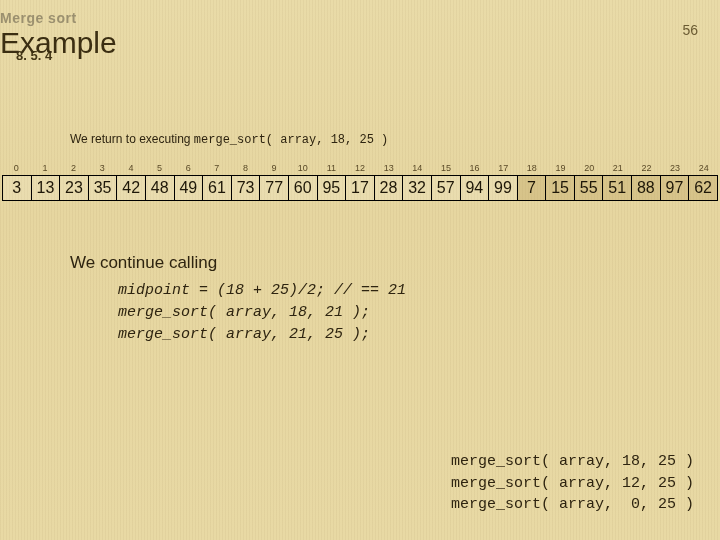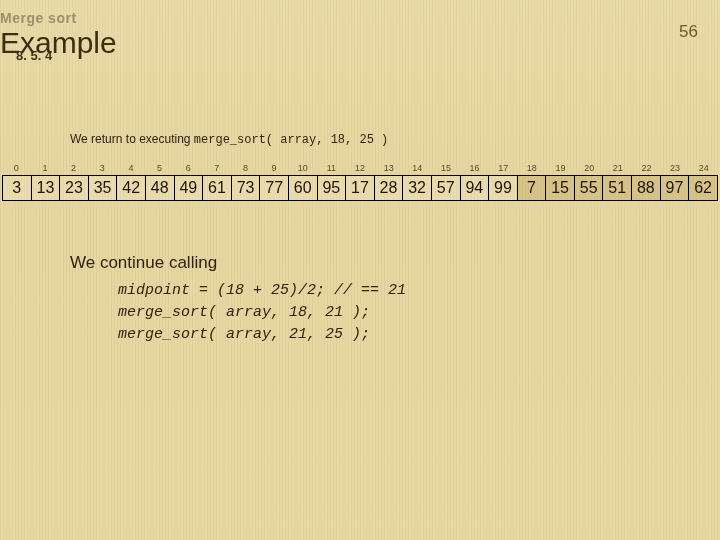--- a/index.html
+++ b/index.html
@@ -33,21 +33,21 @@
     font-size: 14px;
     color: #9b906f;
     font-weight: 600;
     letter-spacing: 0.5px;
     margin-top: 8px;
   }
   .page-num {
     position: absolute;
     top: 22px;
     right: 22px;
-    font-size: 17px;
+    font-size: 14px;
     color: #6b5b33;
   }
   .section-num {
     position: absolute;
     top: 48px;
     left: 16px;
     font-size: 13px;
     color: #443717;
     font-weight: bold;
   }
@@ -203,14 +203,17 @@
         <div class="valcell unsorted">62</div>
       </div>
   </div>
 
   <div class="body2">We continue calling</div>
 
   <div class="codeblock"><span>midpoint = (18 + 25)/2; // == 21</span>
 <span>merge_sort( array, 18, 21 );</span>
 <span>merge_sort( array, 21, 25 );</span></div>
 
+  <div class="stack"><span>merge_sort( array, 18, 25 )</span>
+<span>merge_sort( array, 12, 25 )</span>
+<span>merge_sort( array,  0, 25 )</span></div>
 
 </div>
 
 </body></html>

